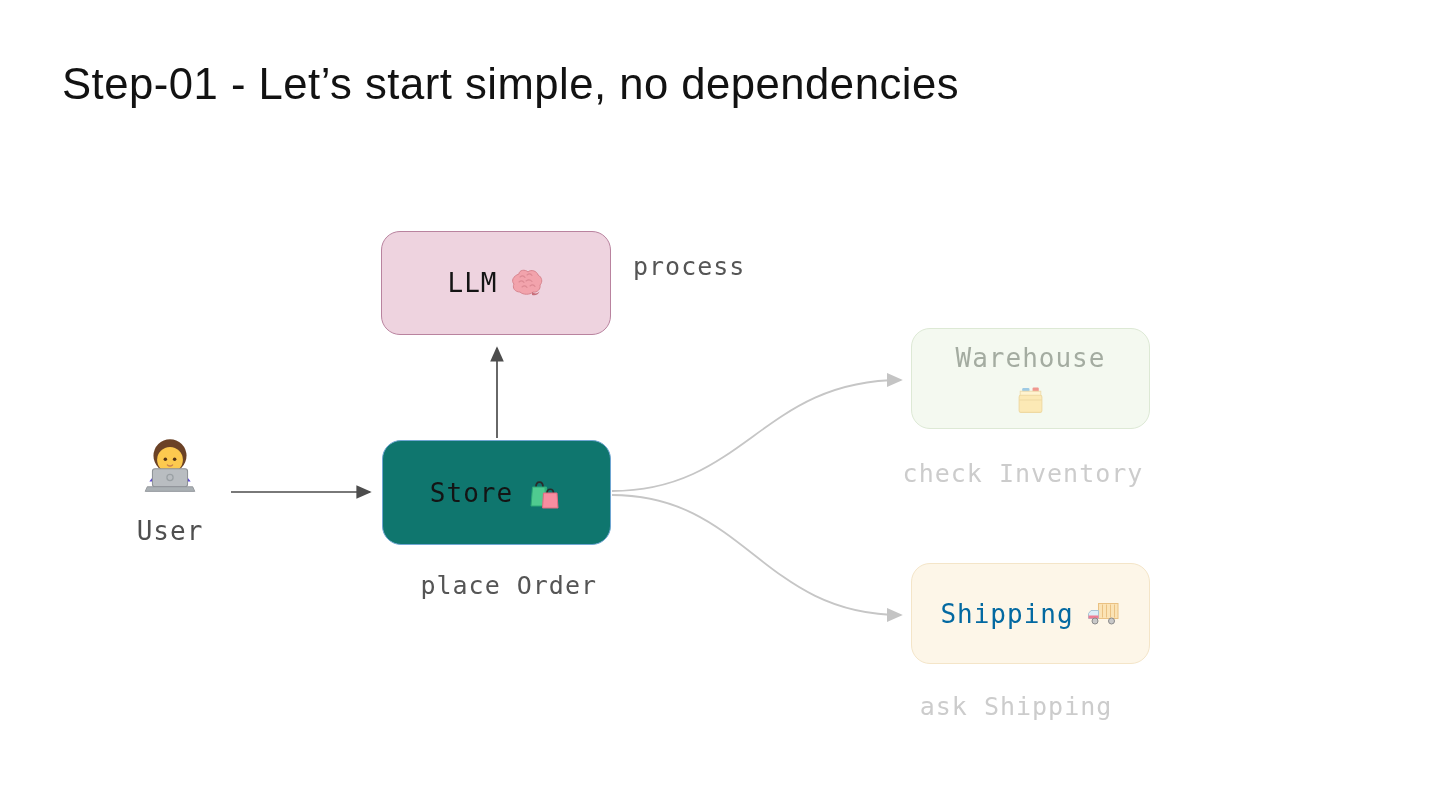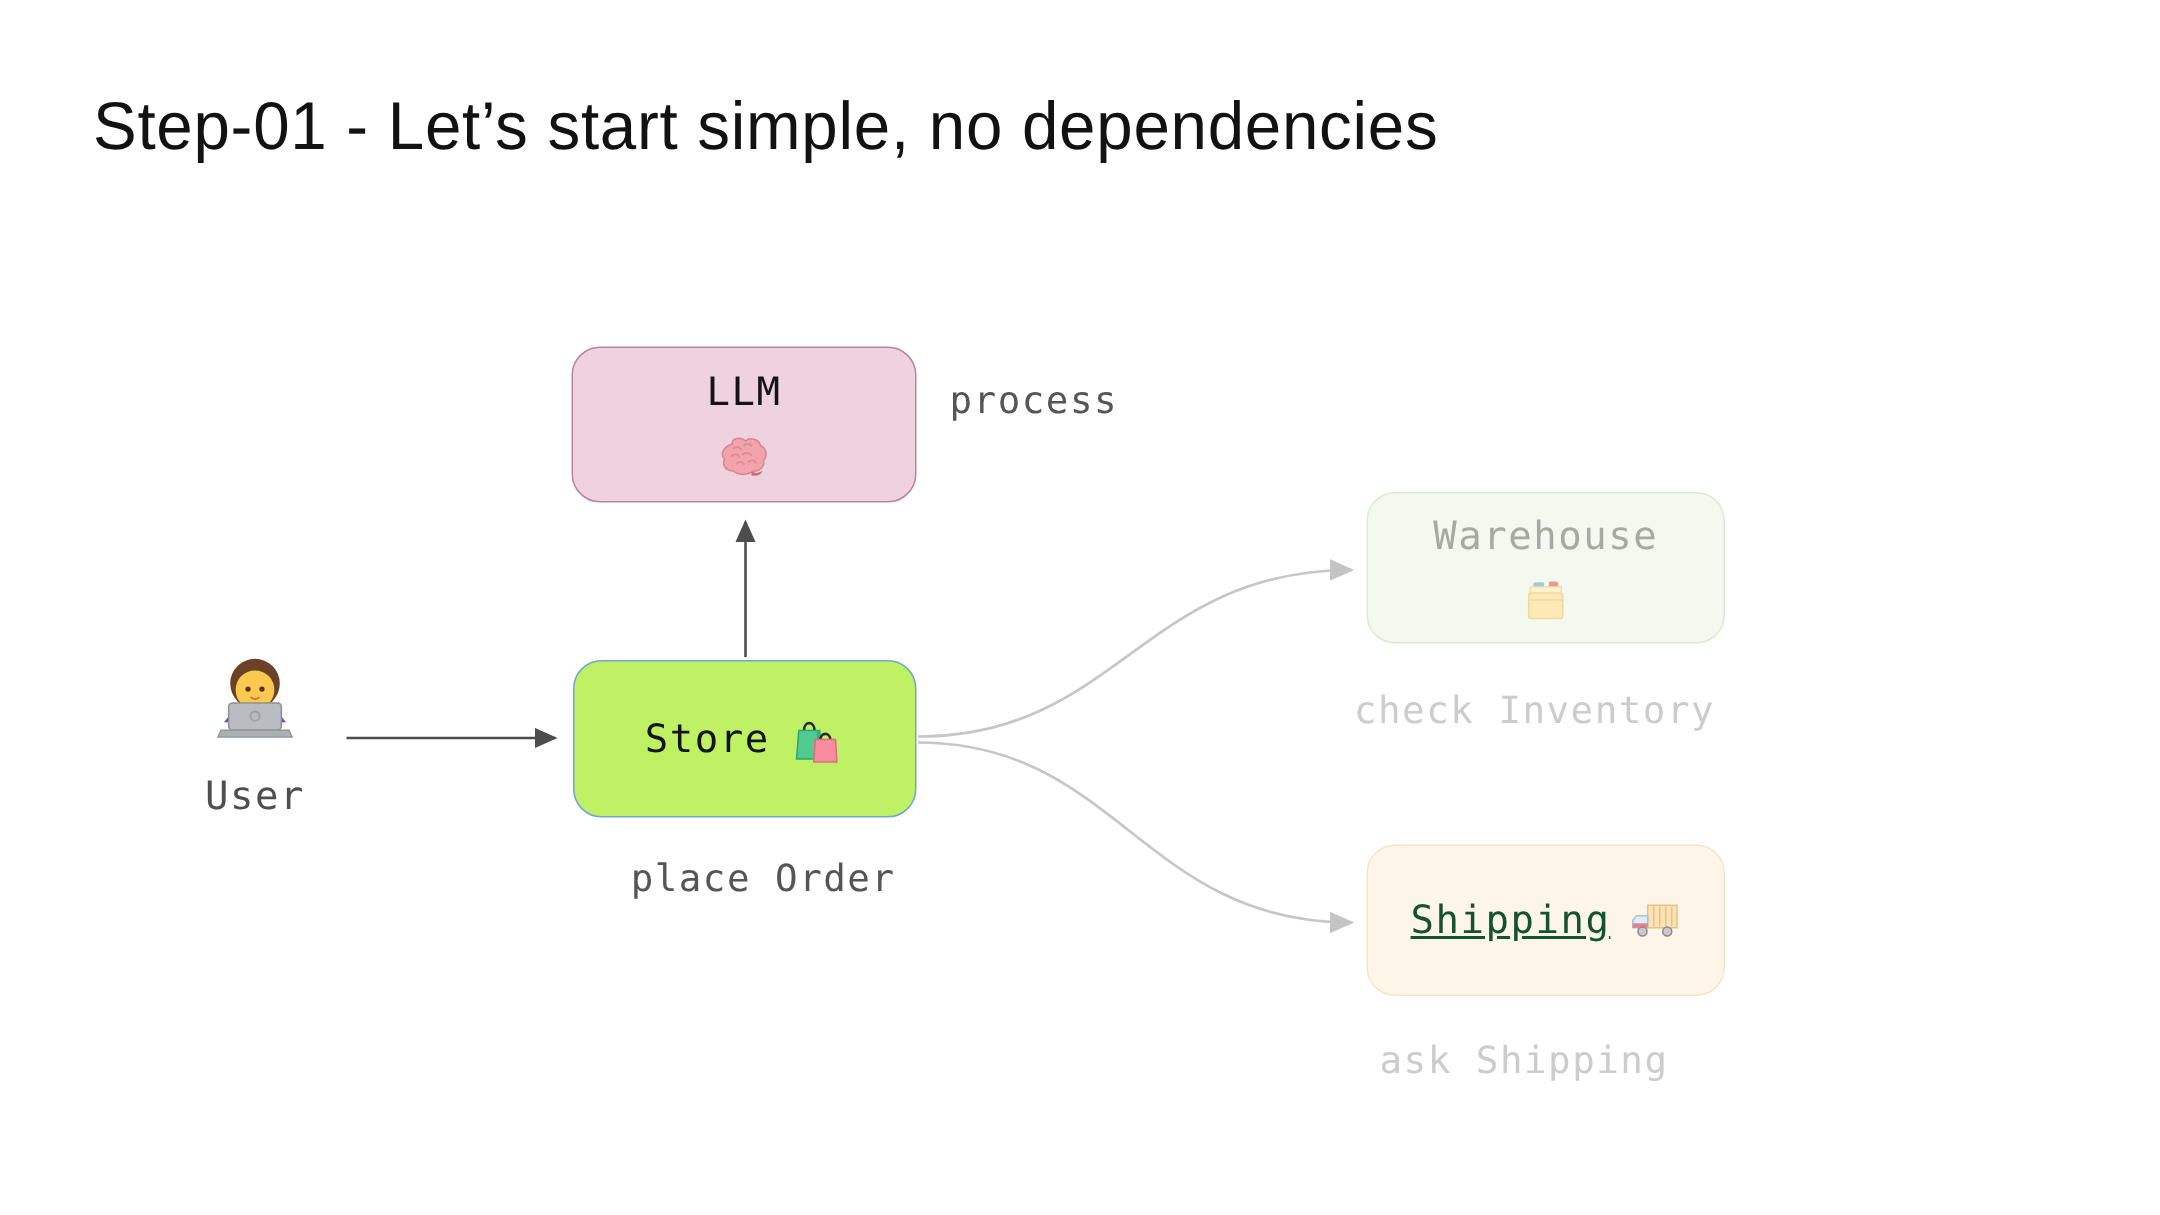--- a/index.html
+++ b/index.html
@@ -37,33 +37,33 @@
     align-items: center;
     justify-content: center;
     gap: 13px;
     border-radius: 19px;
     font-size: 26px;
     letter-spacing: 1px;
     white-space: nowrap;
   }
   .node-llm {
     left: 381px; top: 231px; width: 230px; height: 104px;
-    background: #eed3df; border: 1.5px solid #b9839f; color: #141414; flex-direction: column;
+    background: #eed3df; border: 1.5px solid #b9839f; color: #141414;
   }
   .node-store {
     left: 382px; top: 440px; width: 229px; height: 105px;
-    background: #bef264; border: 1.5px solid #6fa6d2; color: #141414;
+    background: #0f766e; border: 1.5px solid #6fa6d2; color: #141414;
   }
   .node-warehouse {
     left: 911px; top: 328px; width: 239px; height: 101px;
     background: #f4f9f0; border: 1.5px solid #dde9d5; color: #a4aca1; flex-direction: column;
   }
   .node-shipping {
     left: 911px; top: 563px; width: 239px; height: 101px;
-    background: #fdf6e8; border: 1.5px solid #f4e5c8; color: #14532d; text-decoration: underline;
+    background: #fdf6e8; border: 1.5px solid #f4e5c8; color: #0369a1;
   }
   .edge-label {
     position: absolute;
     color: #555555;
     font-size: 25px;
     line-height: 34px;
     letter-spacing: 1px;
     white-space: nowrap;
   }
   .lbl-orchestrate { left: 633px; top: 250px; }

